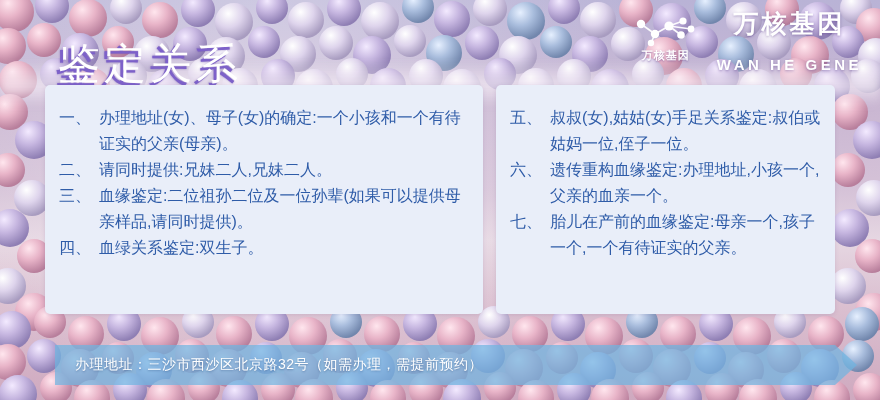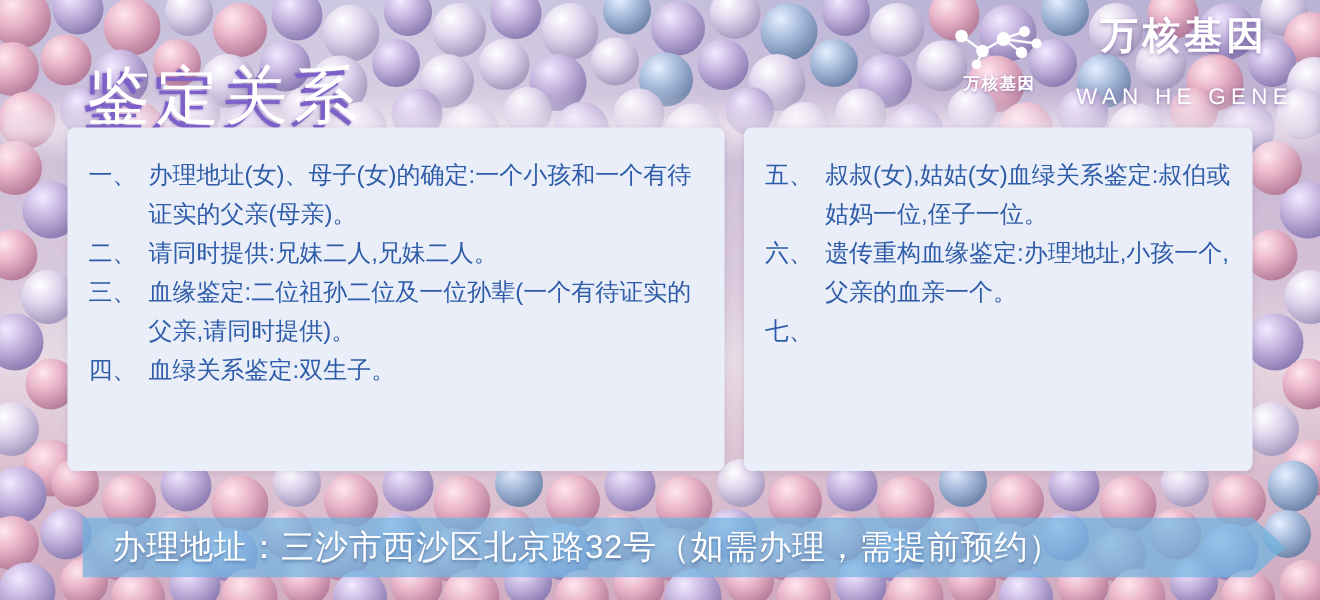--- a/index.html
+++ b/index.html
@@ -78,21 +78,21 @@
   #logo-words { display: flex; flex-direction: column; align-items: center; }
   #logo-cn {
     font-size: 25px;
     font-weight: bold;
     color: #ffffff;
     letter-spacing: 3px;
     text-shadow: 0 1px 3px rgba(90,60,140,0.5);
   }
   #logo-en {
     font-size: 15px;
-    font-weight: normal;
+    font-weight: bold;
     color: #ffffff;
     letter-spacing: 3.5px;
     text-shadow: 0 1px 3px rgba(90,60,140,0.5);
     margin-top: 16px;
   }
 
   
   #cards {
     position: absolute;
     left: 45px; top: 85px;
@@ -130,21 +130,21 @@
     width: 802px; height: 40px;
   }
   #address-band svg { position: absolute; inset: 0; width: 802px; height: 40px; }
   #address-text {
     position: absolute;
     left: 20px; top: 0;
     height: 40px;
     display: flex;
     align-items: center;
     color: #ffffff;
-    font-size: 22px;
+    font-size: 14px;
     letter-spacing: 0.5px;
     white-space: nowrap;
     text-shadow: 0 1px 2px rgba(40,70,120,0.45);
   }
 </style>
 </head>
 <body>
 
 <div id="poster">
 
@@ -387,39 +387,40 @@
       <div class="item">
         <span class="item-marker">一、</span>
         <span class="item-text">办理地址(女)、母子(女)的确定:一个小孩和一个有待证实的父亲(母亲)。</span>
       </div>
       <div class="item">
         <span class="item-marker">二、</span>
         <span class="item-text">请同时提供:兄妹二人,兄妹二人。</span>
       </div>
       <div class="item">
         <span class="item-marker">三、</span>
-        <span class="item-text">血缘鉴定:二位祖孙二位及一位孙辈(一个有待证实的父亲,请同时提供)。</span>
+        <span class="item-text">血缘鉴定:二位祖孙二位及一位孙辈(如果可以提供母亲样品,请同时提供)。</span>
       </div>
       <div class="item">
         <span class="item-marker">四、</span>
         <span class="item-text">血绿关系鉴定:双生子。</span>
       </div>
     </div>
 
     <div class="card card-right">
       <div class="item">
         <span class="item-marker">五、</span>
-        <span class="item-text">叔叔(女),姑姑(女)血绿关系鉴定:叔伯或姑妈一位,侄子一位。</span>
+        <span class="item-text">叔叔(女),姑姑(女)手足关系鉴定:叔伯或姑妈一位,侄子一位。</span>
       </div>
       <div class="item">
         <span class="item-marker">六、</span>
         <span class="item-text">遗传重构血缘鉴定:办理地址,小孩一个,父亲的血亲一个。</span>
       </div>
       <div class="item">
         <span class="item-marker">七、</span>
+        <span class="item-text">胎儿在产前的血缘鉴定:母亲一个,孩子一个,一个有待证实的父亲。</span>
       </div>
     </div>
 
   </div>
 
   <div id="address-band">
     <span>
       <svg viewBox="0 0 802 40" xmlns="http://www.w3.org/2000/svg" preserveAspectRatio="none">
         <polygon points="0,0 780,0 802,20 780,40 0,40" fill="#6fb4e0" opacity="0.72"></polygon>
       </svg>

